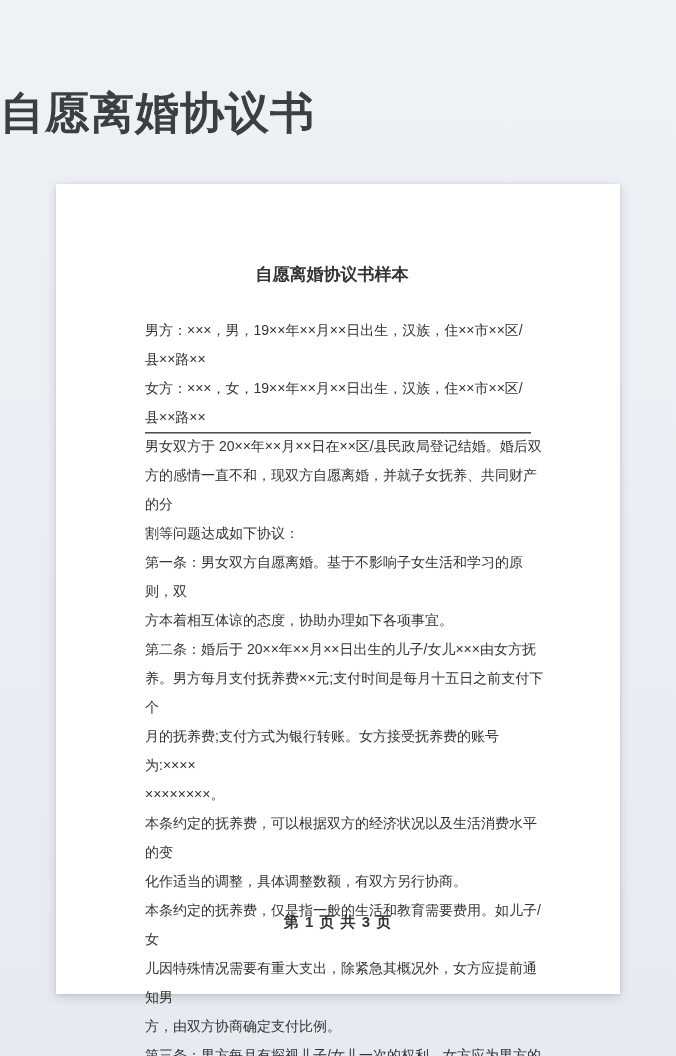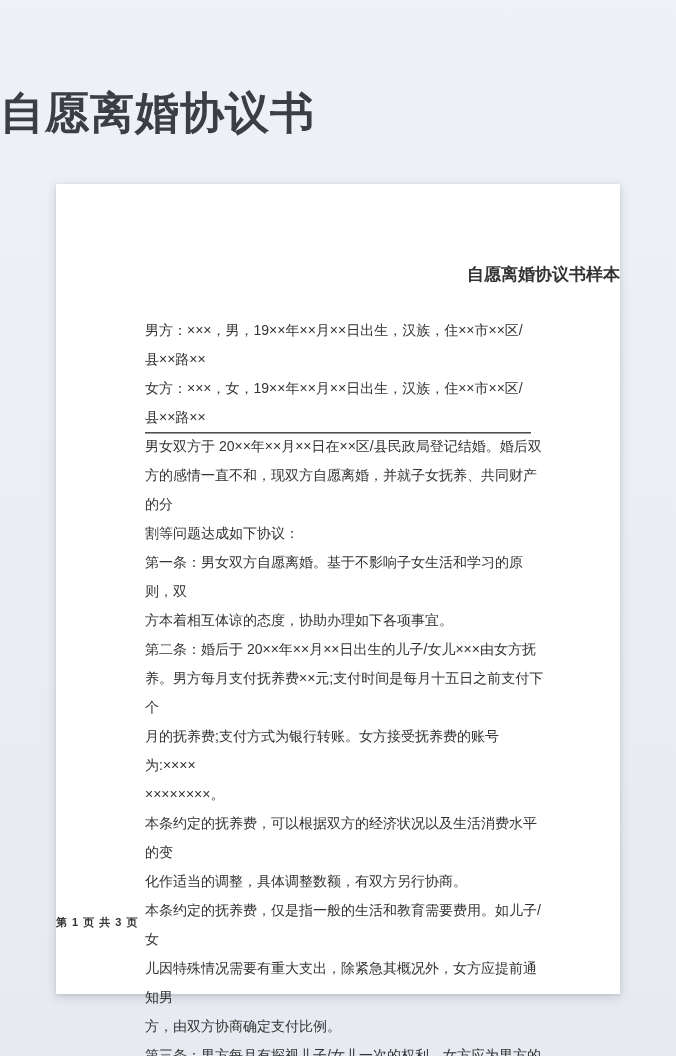--- a/index.html
+++ b/index.html
@@ -46,42 +46,42 @@
   }
   .header-rule{
     position:absolute;
     left:89px;top:248px;
     width:386px;height:2px;
     background:var(--rule);
     border-bottom:1px solid #9a9a9a;
   }
   .doc-title{
     position:absolute;
-    left:0;right:0;top:81px;
-    text-align:right;
+    left:0;right:12px;top:81px;
+    text-align:center;
     font-size:17px;
     line-height:19px;
     font-weight:bold;
     color:var(--body-text);
   }
   .doc-body{
     position:absolute;
     left:89px;top:132px;
     width:400px;
     font-size:14px;
     line-height:29px;
     color:var(--body-text);
     white-space:pre-line;
     text-align:left;
   }
   .doc-footer{
     position:absolute;
     left:0;right:0;top:731px;
-    text-align:left;
-    font-size:11px;
+    text-align:center;
+    font-size:15px;
     line-height:14px;
     font-weight:bold;
     letter-spacing:1px;
     color:var(--body-text);
   }
 </style>
 </head>
 <body>
 
 <div class="hero">

